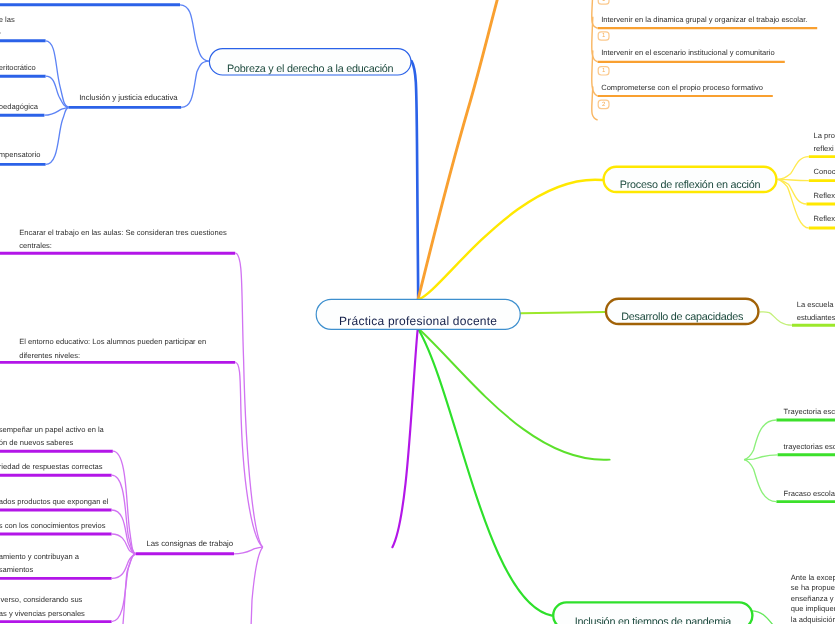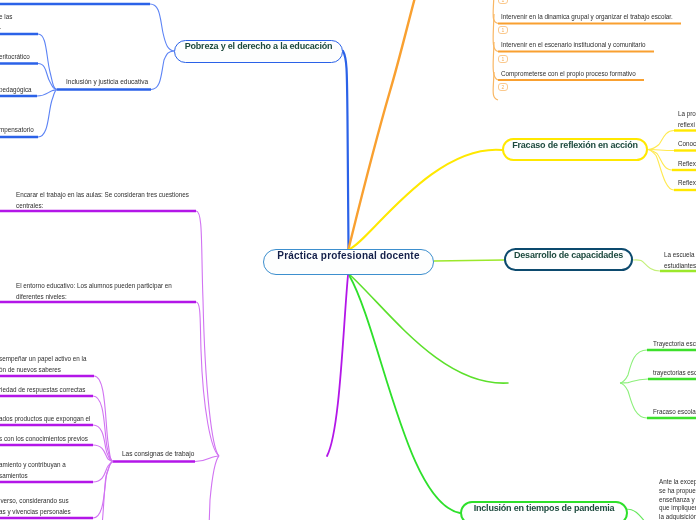--- a/index.html
+++ b/index.html
@@ -1,21 +1,21 @@
 <!DOCTYPE html>
 <html><head>
 <meta charset="utf-8">
 <title>Mapa mental - Practica profesional docente</title>
 <style>
   html,body{margin:0;padding:0;background:#ffffff;}
   body{width:696px;height:520px;overflow:hidden;font-family:"Liberation Sans",sans-serif;}
   #map{position:relative;width:696px;height:520px;background:#fff;overflow:hidden;}
   svg#links{position:absolute;left:0;top:0;width:696px;height:520px;}
-  .node{position:absolute;box-sizing:border-box;display:flex;align-items:flex-start;justify-content:center;
-        background:#fdfefe;font-weight:bold;white-space:nowrap;color:#1d4a3e;
+  .node{position:absolute;box-sizing:border-box;display:flex;align-items:flex-end;justify-content:center;
+        background:#fdfefe;font-weight:normal;white-space:nowrap;color:#1d4a3e;
         font-size:9px;letter-spacing:-0.2px;border-radius:999px;border:1.6px solid #000;}
   .central{color:#15204a;border-color:#3d8fce;font-size:10px;letter-spacing:0.2px;}
   .leaf{position:absolute;white-space:pre;color:#2e2e2e;font-size:6.3px;line-height:11px;}
   .sublabel{position:absolute;white-space:nowrap;color:#2e2e2e;font-size:6.5px;}
   .badge{position:absolute;box-sizing:border-box;display:flex;align-items:center;justify-content:center;
          border-radius:3px;font-size:5px;color:#f6ae58;border:1px solid #fbc98d;background:#fff;
          width:10px;height:8px;}
 </style>
 </head>
 <body>
@@ -165,24 +165,24 @@
   <div class="leaf" style="left:-1px;top:459px;">amiento y contribuyan a
 samientos</div>
   <div class="leaf" style="left:-1px;top:495px;">iverso, considerando sus
 as y vivencias personales</div>
 
   <div class="node" style="left:174px;top:40px;width:169px;height:23px;border:1.6px solid #2b62e8;">
     <span>Pobreza y el derecho a la educación</span>
   </div>
 
   <div class="node" style="left:502px;top:138px;width:146px;height:23px;border:2.2px solid #ffe800;">
-    <span>Fracaso de reflexión en acción</span>
+    <span>Proceso de reflexión en acción</span>
   </div>
 
-  <div class="node" style="left:504px;top:248px;width:129px;height:23px;border:2px solid #0c4a6e;">
+  <div class="node" style="left:504px;top:248px;width:129px;height:23px;border:2px solid #a16207;">
     <span>Desarrollo de capacidades</span>
   </div>
 
 
   <div class="node" style="left:460px;top:501px;width:168px;height:24px;border:2px solid #2ee02b;">
     <span>Inclusión en tiempos de pandemia</span>
   </div>
 
 </div>
 

